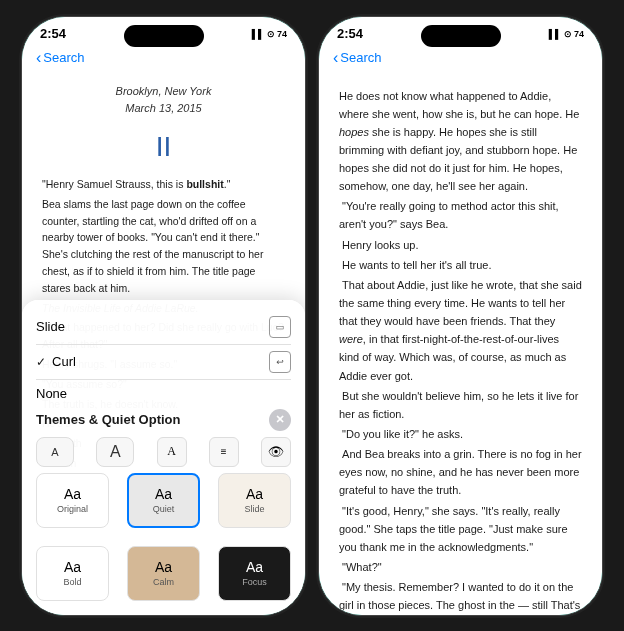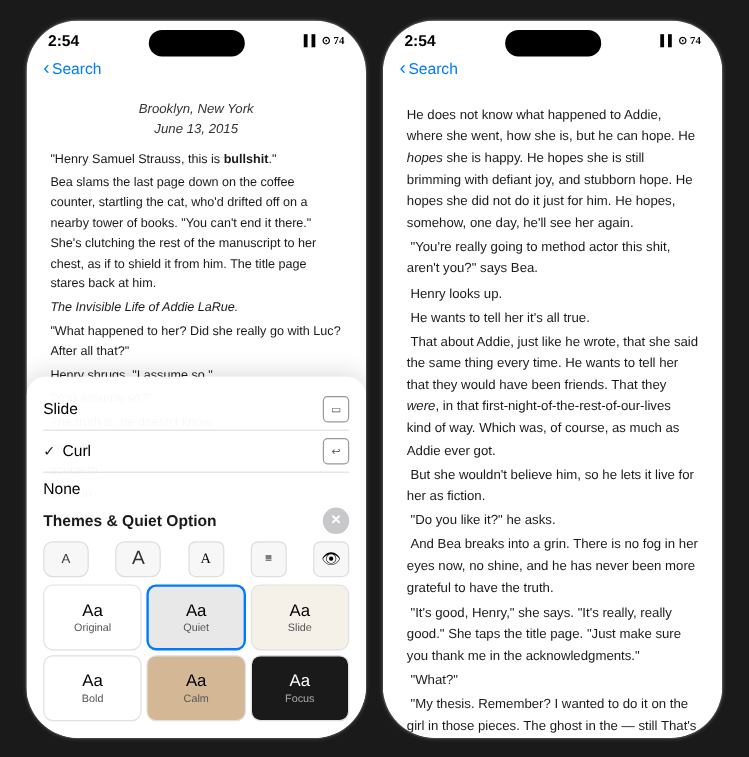--- a/index.html
+++ b/index.html
@@ -14,21 +14,21 @@
       overflow: hidden;
     }
     .phones-container {
       display: flex;
       gap: 12px;
       align-items: center;
     }
     .phone {
       width: 285px;
       height: 600px;
-      background: #000000;
+      background: #5eead4;
       border-radius: 44px;
       overflow: hidden;
       position: relative;
       border: 1px solid #444;
       box-shadow: 0 0 0 2px #222;
     }
     .phone-screen {
       width: 100%;
       height: 100%;
       background: #fff;
@@ -39,21 +39,21 @@
     .status-bar {
       display: flex;
       justify-content: space-between;
       align-items: center;
       padding: 8px 18px 4px;
       font-size: 11px;
       font-weight: 600;
       height: 30px;
     }
     .status-time { font-size: 13px; font-weight: 700; }
-    .status-icons { display: flex; align-items: center; gap: 3px; font-size: 9px; font-family: Liberation Serif, serif; }
+    .status-icons { display: flex; align-items: center; gap: 3px; font-size: 9px; }
     
     .nav-bar {
       display: flex;
       align-items: center;
       padding: 2px 14px 6px;
       border-bottom: none;
     }
     .nav-back {
       color: #007AFF;
       font-size: 13px;
@@ -174,21 +174,21 @@
     .eye-btn {
       width: 30px; height: 30px;
       border: 1px solid #ddd; border-radius: 6px;
       display: flex; align-items: center; justify-content: center;
       font-size: 13px; background: #f7f7f7;
     }
     
     .themes-grid {
       display: grid;
       grid-template-columns: 1fr 1fr 1fr;
-      gap: 4px;
+      gap: 18px;
       margin-top: 4px;
     }
     .theme-card {
       border-radius: 8px;
       padding: 8px;
       display: flex;
       flex-direction: column;
       align-items: center;
       justify-content: center;
       border: 1.5px solid #e0e0e0;
@@ -252,22 +252,23 @@
       <div class="nav-bar">
         <div class="nav-back">
           <span class="nav-back-arrow">‹</span>
           <span>Search</span>
         </div>
       </div>
 
       <div class="reading-content">
         <div class="book-header">
           <div>Brooklyn, New York</div>
-          <div>June 13, 2015</div>
-        </div>
+          <div>March 13, 2015</div>
+        </div>
+        <div class="chapter-num">II</div>
         <div class="reading-text">
           <p>"Henry Samuel Strauss, this is <span class="bold">bullshit</span>."</p>
           <p>Bea slams the last page down on the coffee counter, startling the cat, who'd drifted off on a nearby tower of books. "You can't end it there." She's clutching the rest of the manuscript to her chest, as if to shield it from him. The title page stares back at him.</p>
           <p><span class="italic">The Invisible Life of Addie LaRue.</span></p>
           <p>"What happened to her? Did she really go with Luc? After all that?"</p>
           <p>Henry shrugs. "I assume so."</p>
           <p>"You assume so?"</p>
           <p>The truth is, he doesn't know.</p>
           <p>He's s</p>
           <p>scribe th</p>

